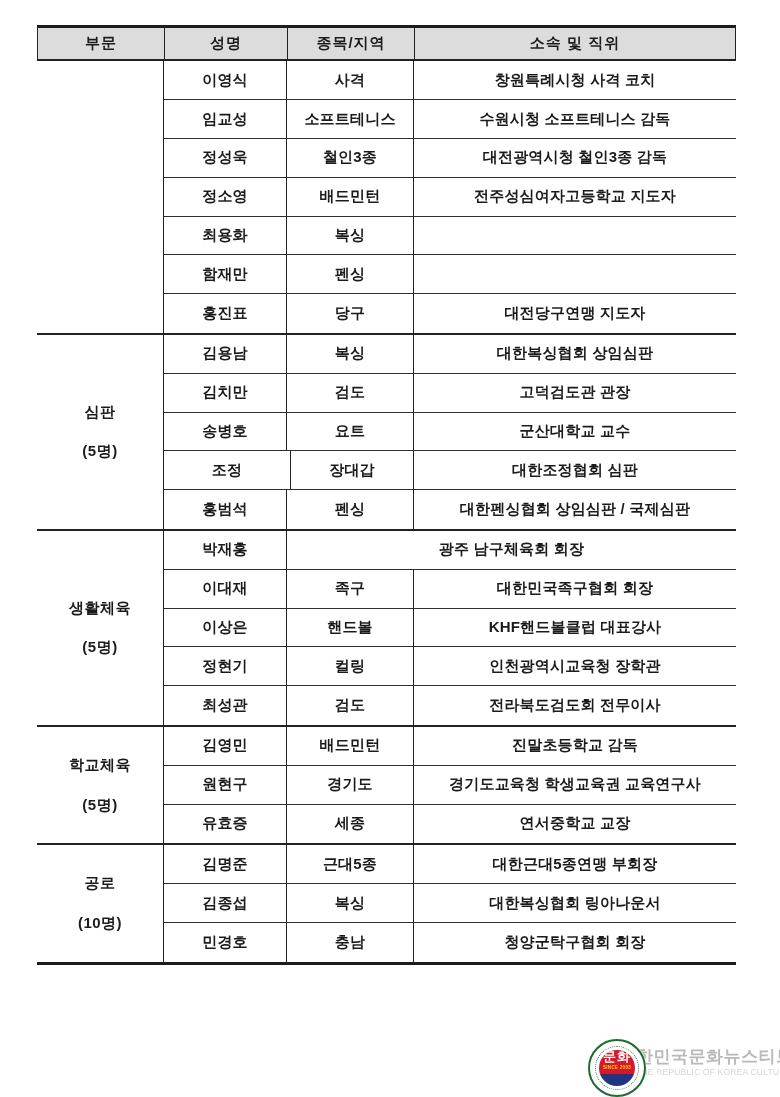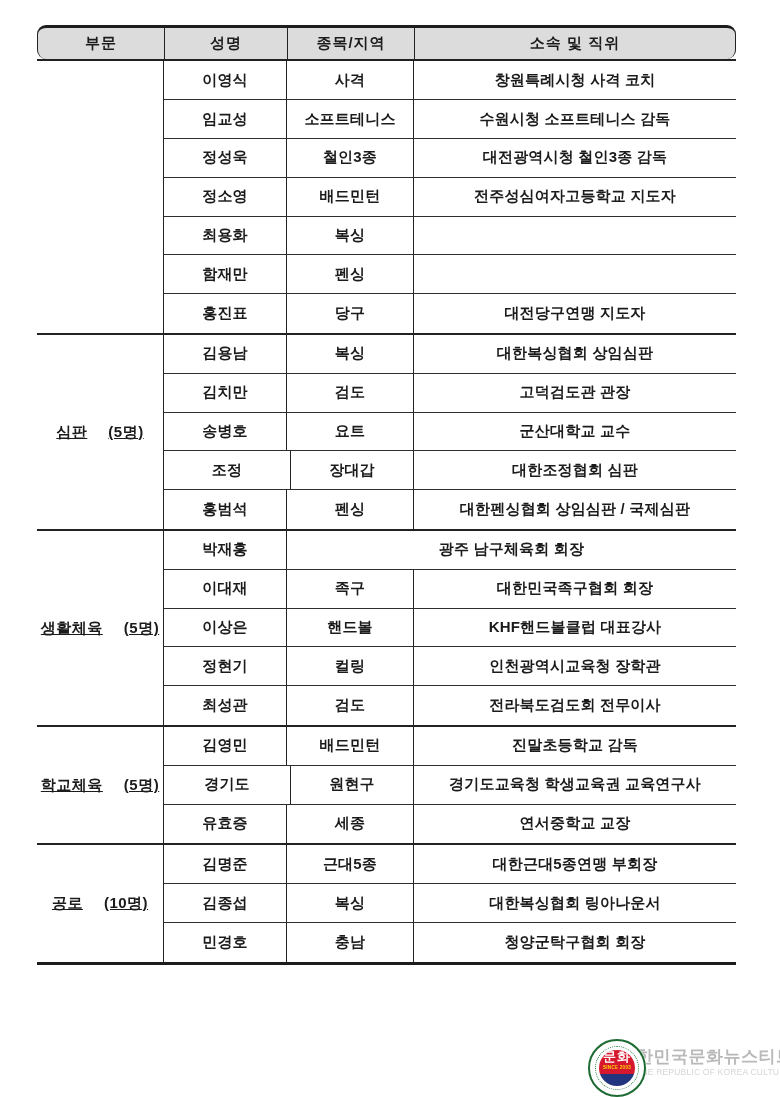--- a/index.html
+++ b/index.html
@@ -9,37 +9,37 @@
     background:#ffffff; overflow:hidden;
     font-family:"Liberation Sans","DejaVu Sans",sans-serif;
     font-weight:700; color:#1b1b1b;
   }
   .doc-table { position:absolute; left:37px; top:25px; width:699px; }
 
   
   .header-row {
     display:flex; height:34px; background:#dcdcdc;
     border-top:3px solid #1c1c1c;
-    border-left:1.6px solid #222; border-right:1.6px solid #222;border-radius:9px;
+    border-left:1.6px solid #222; border-right:1.6px solid #222;
   }
   .hcell { display:flex; align-items:center; justify-content:center; font-size:15px; letter-spacing:1px; }
   .double-line { height:2.4px; background:#fff; border-top:1.6px solid #222; border-bottom:1.6px solid #222; }
 
   
   .c-div   { width:127px; border-right:1.6px solid #222; }
   .c-name  { width:123px; border-right:1.6px solid #222; }
   .c-sport { width:127px; border-right:1.6px solid #222; }
   .c-aff   { flex:1; }
 
   
   .section { display:flex; border-bottom:2px solid #222; }
   .section:last-child { border-bottom:none; }
   .dcell {
-    display:flex; justify-content:center; align-items:center;
-    gap:21px; font-size:15px; line-height:1.25; letter-spacing:0.5px;text-decoration:underline;
+    display:flex; flex-direction:column; justify-content:center; align-items:center;
+    gap:21px; font-size:15px; line-height:1.25; letter-spacing:0.5px;
   }
   .rows { flex:1; display:flex; flex-direction:column; }
   .row { display:flex; height:38.8px; }
   .row:not(:last-child) { border-bottom:1.4px solid #2e2e2e; }
   .cell { display:flex; align-items:center; justify-content:center; font-size:15px; letter-spacing:0.2px; white-space:nowrap; }
   .bottom-line { height:3px; background:#1c1c1c; }
 
   
   .wm-kr {
     position:absolute; left:636px; top:1045px; width:150px;
@@ -196,22 +196,22 @@
             <span>학교체육</span>
             <span>(5명)</span>
           </div>
           <div class="rows">
             <div class="row">
               <div class="cell c-name">김영민</div>
               <div class="cell c-sport">배드민턴</div>
               <div class="cell c-aff">진말초등학교 감독</div>
             </div>
             <div class="row">
+              <div class="cell c-name">원현구</div>
               <div class="cell c-sport">경기도</div>
-              <div class="cell c-name">원현구</div>
               <div class="cell c-aff">경기도교육청 학생교육권 교육연구사</div>
             </div>
             <div class="row">
               <div class="cell c-name">유효증</div>
               <div class="cell c-sport">세종</div>
               <div class="cell c-aff">연서중학교 교장</div>
             </div>
           </div>
         </div>
         <div class="section">

